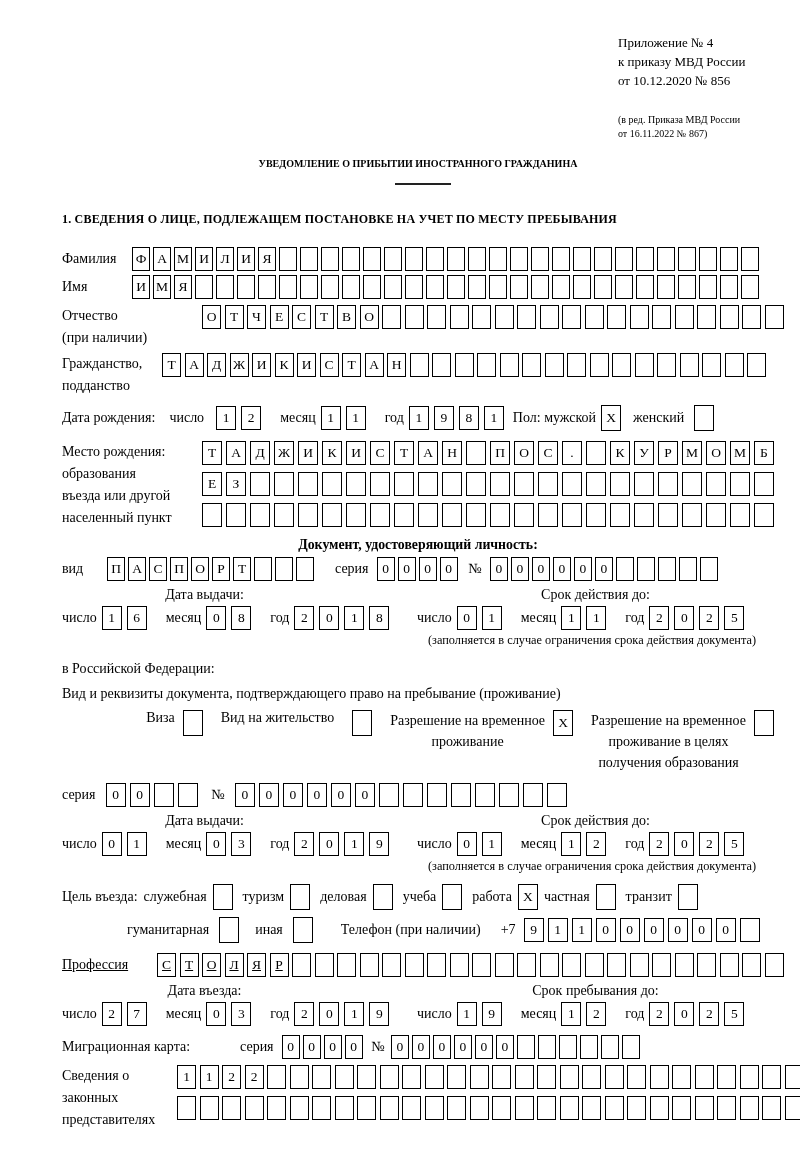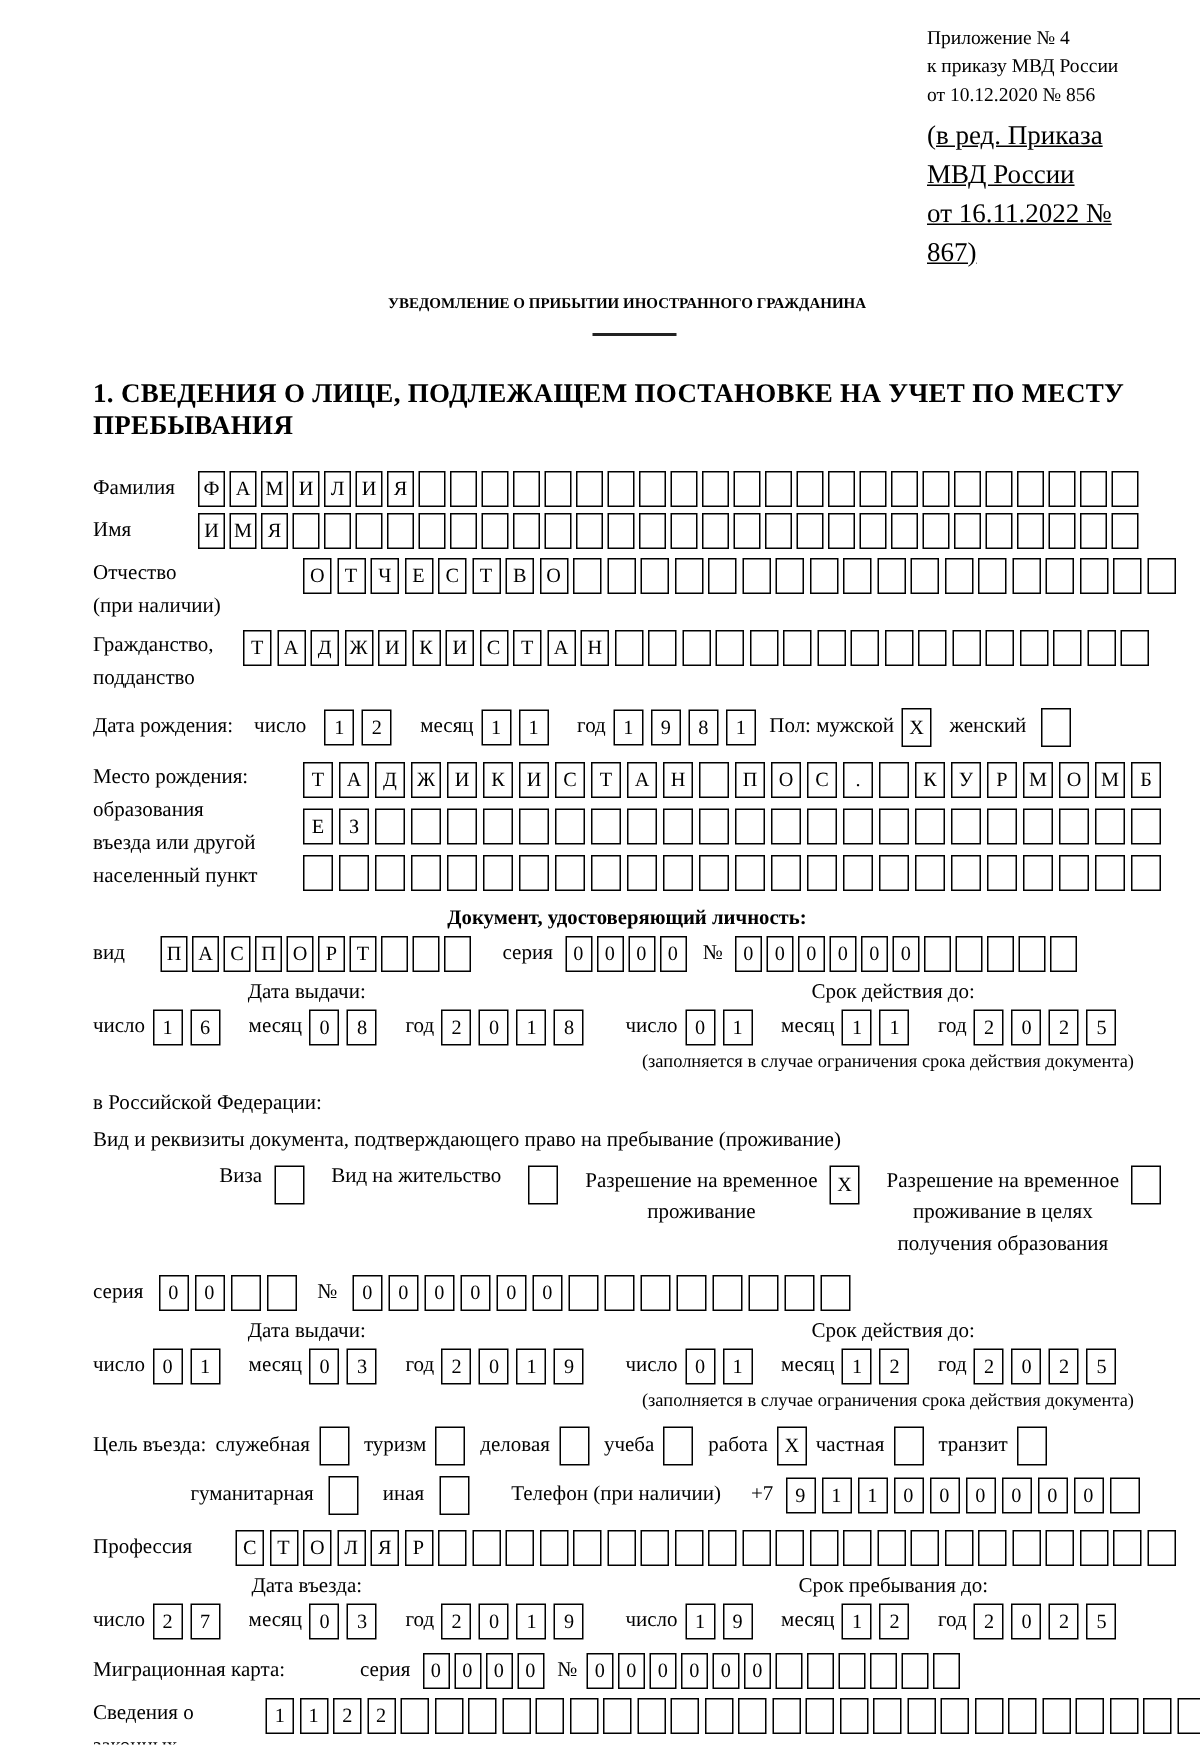--- a/index.html
+++ b/index.html
@@ -1,25 +1,25 @@
 <!DOCTYPE html>
 <html><head>
 <meta charset="utf-8">
 <style>
   html,body{margin:0;padding:0;background:#fff;color:#000;}
   body{width:800px;height:1163px;font-family:"Liberation Serif","DejaVu Serif",serif;font-size:14px;overflow:hidden;}
-  .page{box-sizing:border-box;width:800px;height:1163px;padding:16px 26px 10px 62px;}
+  .page{box-sizing:border-box;width:800px;height:1163px;padding:34px 26px 10px 62px;}
   
   .top-block{margin-left:556px;font-size:13px;line-height:1.45;}
-  .top-block .sub{margin-top:4px;font-size:18px;text-decoration:underline;}
+  .top-block .sub{margin-top:22px;font-size:10px;}
   .forma{text-align:right;padding-right:8px;font-weight:bold;margin-top:16px;font-size:14.5px;letter-spacing:.5px;}
   
   .title{text-align:center;font-weight:bold;font-size:10px;line-height:1.55;margin-top:14px;}
   .title-underline{display:inline-block;width:56px;border-bottom:2px solid #222;margin-left:10px;vertical-align:baseline;height:12px;}
-  .sec-heading{font-weight:bold;font-size:18px;margin-top:22px;margin-bottom:20px;letter-spacing:.2px;}
+  .sec-heading{font-weight:bold;font-size:12px;margin-top:22px;margin-bottom:20px;letter-spacing:.2px;}
   
   .frow{display:flex;align-items:center;margin-bottom:4px;}
   .frow.top{align-items:flex-start;}
   .flabel{flex:0 0 auto;}
   .lbl-70{width:70px;}
   .lbl-100{width:100px;line-height:22px;}
   .lbl-140{width:140px;line-height:22px;}
   .lbl-45{width:45px;}
   .cells{display:inline-flex;flex:0 0 auto;}
   .cell{box-sizing:border-box;display:inline-flex;align-items:center;justify-content:center;
@@ -575,21 +575,21 @@
         <span class="cell w20">0</span>
         <span class="cell w20">0</span>
         <span class="cell w20">0</span>
         <span class="cell w20">0</span>
         <span class="cell w20">0</span>
         <span class="cell w20">0</span>
         <span class="cell w20"></span>
       </span>
   </div>
 
-  <div class="frow" style="margin-top:10px;">
+  <div class="frow" style="margin-top:10px;text-decoration:underline;">
     <span class="flabel" style="width:95px;">Профессия</span>
     <span class="cells">
         <span class="cell w19">С</span>
         <span class="cell w19">Т</span>
         <span class="cell w19">О</span>
         <span class="cell w19">Л</span>
         <span class="cell w19">Я</span>
         <span class="cell w19">Р</span>
         <span class="cell w19"></span>
         <span class="cell w19"></span>

